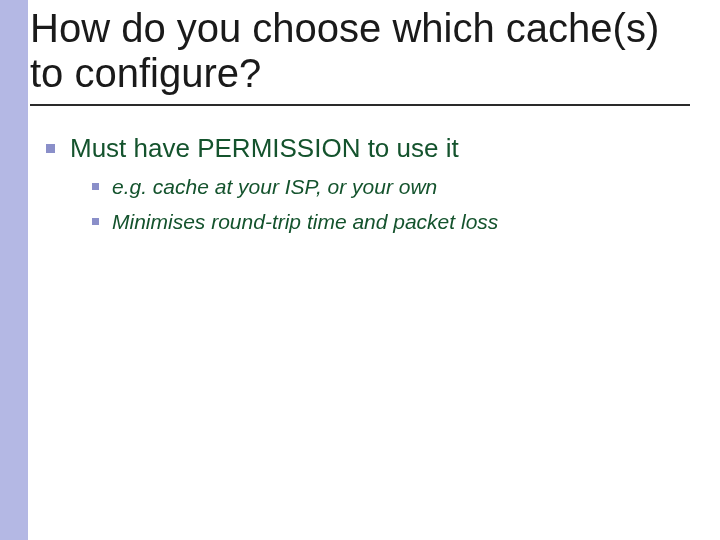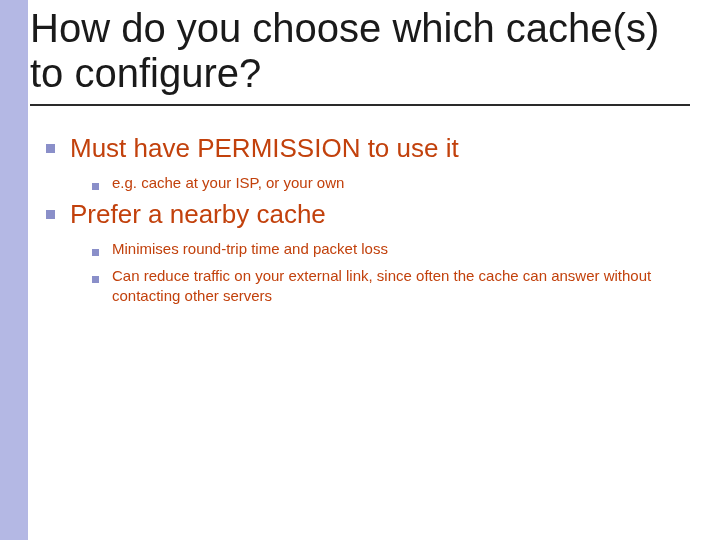--- a/index.html
+++ b/index.html
@@ -42,21 +42,21 @@
     top: 104px;
     width: 660px;
     height: 0;
     border-bottom: 2px solid #2a2a2a;
   }
   .content {
     position: absolute;
     left: 44px;
     top: 126px;
     width: 640px;
-    color: #c2410c;
+    color: #14532d;
   }
   .lvl1 {
     position: relative;
     padding-left: 26px;
     font-size: 26px;
     line-height: 1.25;
     margin-top: 6px;
     margin-bottom: 2px;
   }
   .lvl1::before {
@@ -65,24 +65,25 @@
     left: 2px;
     top: 12px;
     width: 9px;
     height: 9px;
     background: #8a8fc9;
   }
   .lvl2 {
     position: relative;
     margin-left: 48px;
     padding-left: 20px;
-    font-size: 15px;
+    font-size: 21px;
     line-height: 1.3;
     margin-top: 8px;
     margin-bottom: 4px;
+    font-style: italic;
   }
   .lvl2::before {
     content: "";
     position: absolute;
     left: 0;
     top: 10px;
     width: 7px;
     height: 7px;
     background: #8a8fc9;
   }
@@ -94,19 +95,17 @@
   <div class="left-bar"></div>
 
   <div class="title">How do you choose which cache(s) to configure?</div>
   <div class="title-underline"></div>
 
   <div class="content">
 
     <div class="lvl1">Must have PERMISSION to use it</div>
     <div class="lvl2">e.g. cache at your ISP, or your own</div>
 
-    <div class="lvl1">Prefer a nearby cache</div>
     <div class="lvl2">Minimises round-trip time and packet loss</div>
-    <div class="lvl2">Can reduce traffic on your external link, since often the cache can answer without contacting other servers</div>
 
 
   </div>
 </div>
 
 </body></html>

